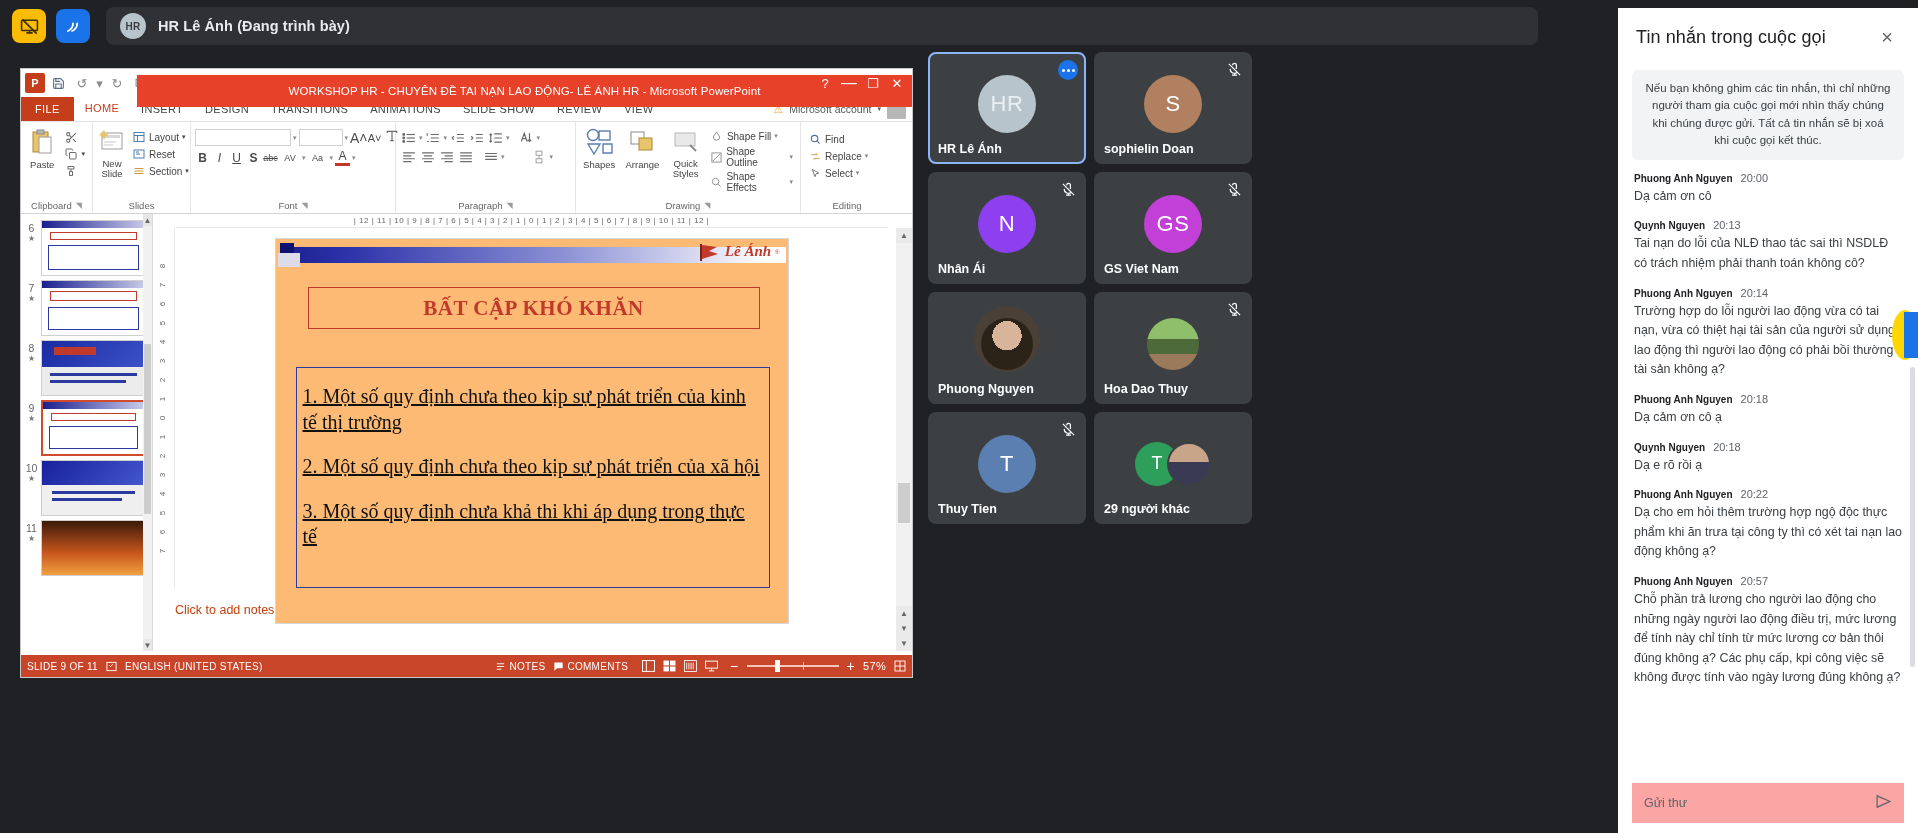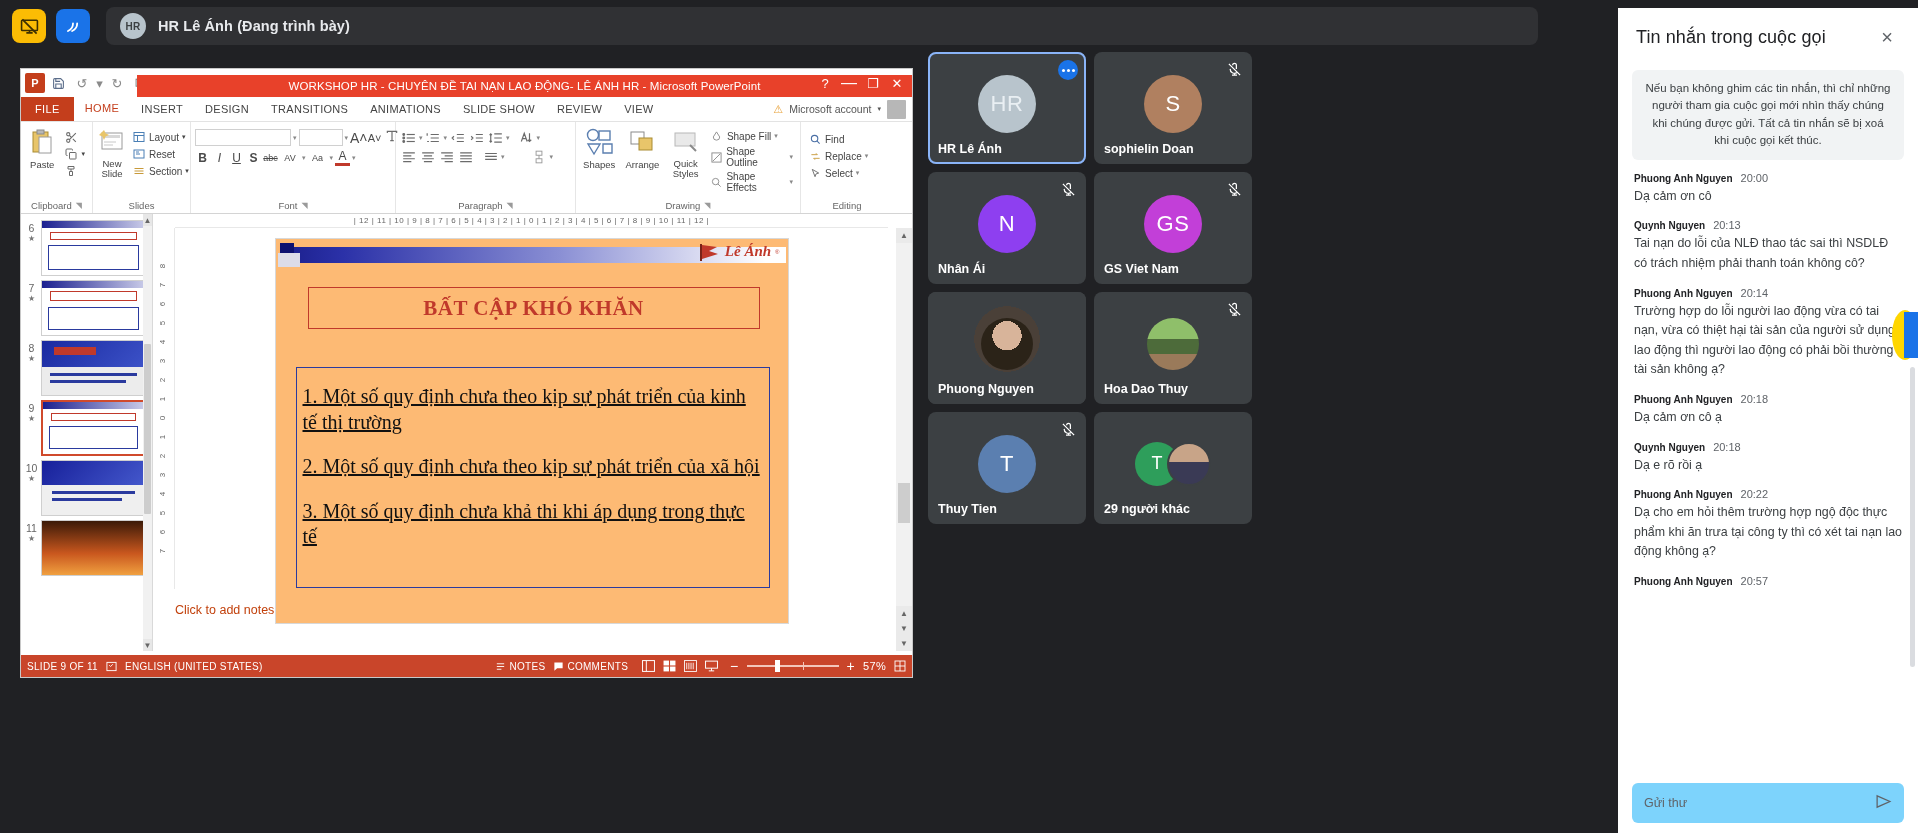--- a/index.html
+++ b/index.html
@@ -50,21 +50,21 @@
   .qat-ic {
     width: 22px; height: 22px; display:flex; align-items:center; justify-content:center;
     color: #8a8a8a; font-size: 13px;
   }
   .ppt-logo {
     width: 20px; height: 20px; background: #c43e1c; color: #fff;
     font-size: 11px; font-weight: bold; display:flex; align-items:center;
     justify-content:center; border-radius: 2px;
   }
   .ppt-titlebar {
-    position: absolute; left: 116px; right: 0; top: 6px; height: 22px;
+    position: absolute; left: 116px; right: 0; top: 6px; height: 32px;
     background: #e8412a;
     display: flex; align-items: center; justify-content: center;
   }
   .ppt-titlebar .ttl { color:#fff; font-size: 11.5px; letter-spacing: .1px; white-space: nowrap;}
   .win-btns {
     position: absolute; right: 4px; top: 4px; display: flex; align-items: center; gap: 2px;
     z-index: 6;
   }
   .win-btn { width: 22px; height: 20px; display:flex; align-items:center; justify-content:center;
              color:#fff; font-size: 13px; }
@@ -233,21 +233,21 @@
     padding: 10px 12px; font-size: 11.5px; color:#3c4043; line-height:1.52; text-align:center;
   }
   .chat-body { flex:1; overflow:hidden; padding: 0 16px; position:relative; }
   .msg { margin-bottom: 13px; }
   .msg-hd { display:flex; align-items:baseline; gap:8px; margin-bottom: 3px; }
   .msg-author { font-size: 10px; font-weight:bold; color:#202124; }
   .msg-time { font-size: 11px; color:#5f6368; }
   .msg-text { font-size: 12.4px; color:#3c4043; line-height: 1.58; }
   .chat-foot { height: 64px; padding: 6px 14px 10px 14px; }
   .chat-input {
-    height: 40px; background:#7dd3fc; border-radius:6px; display:flex; align-items:center;
+    height: 40px; background:#fca5a5; border-radius:0; display:flex; align-items:center;
     padding: 0 12px; gap: 16px;
   }
   .chat-input .ph { flex:1; font-size:12.5px; color:#5f6368; }
   .send { color:#5f6368; font-size:16px; }
   .chat-sb { position:absolute; right:3px; top:195px; width:5px; height:300px;
              background:#dadce0; border-radius:3px; }
 
   .edge-badge { position:absolute; right:0; top: 310px; width: 22px; height: 50px; }
   .edge-badge .y { position:absolute; left:-4px; top:0; width:26px; height:50px;
                    background:#ffd600; border-radius:50%; }
@@ -984,20 +984,21 @@
         <span class="msg-author">Phuong Anh Nguyen</span>
         <span class="msg-time">20:22</span>
       </div>
       <div class="msg-text">Dạ cho em hỏi thêm trường hợp ngộ độc thực phẩm khi ăn trưa tại công ty thì có xét tai nạn lao động không ạ?</div>
     </div>
     <div class="msg">
       <div class="msg-hd">
         <span class="msg-author">Phuong Anh Nguyen</span>
         <span class="msg-time">20:57</span>
       </div>
+      <div class="msg-text">Chỗ phần trả lương cho người lao động cho những ngày người lao động điều trị, mức lương để tính này chỉ tính từ mức lương cơ bản thôi đúng không ạ? Các phụ cấp, kpi công việc sẽ không được tính vào ngày lương đúng không ạ?</div>
     </div>
     <div class="chat-sb"></div>
   </div>
 
   <div class="chat-foot">
     <div class="chat-input">
       <span class="ph">Gửi thư</span>
       <span class="send">
         <svg width="17" height="17" viewBox="0 0 24 24" fill="none" stroke="#5f6368" stroke-width="1.8">
           <path d="M3 4l18 8-18 8V4z"></path>

